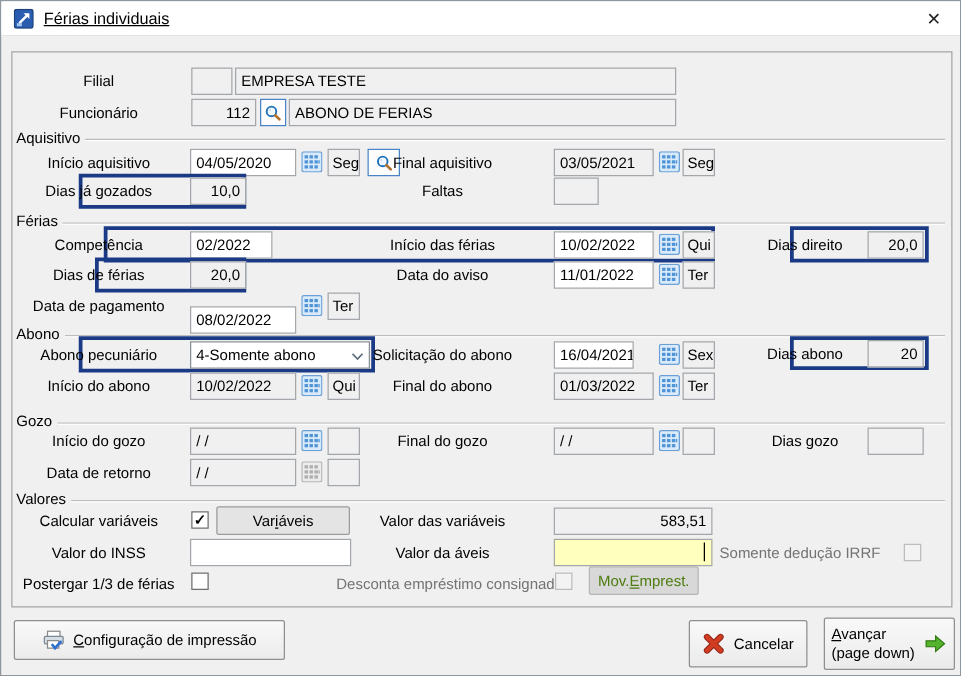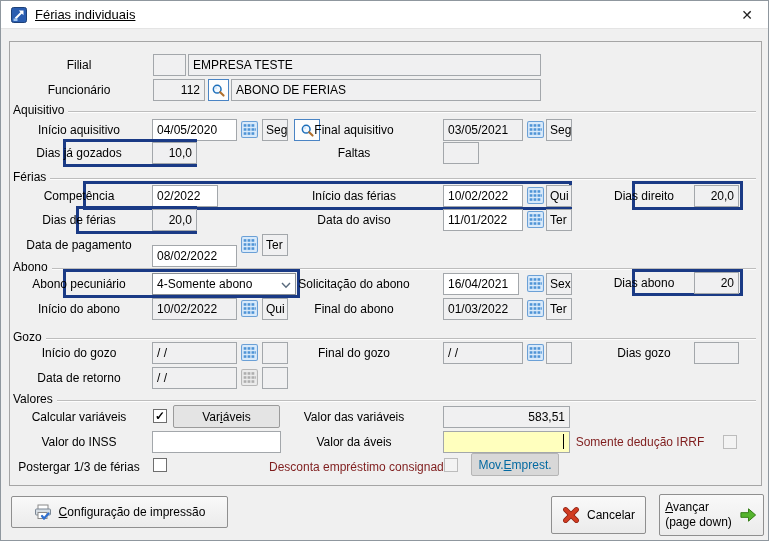--- a/index.html
+++ b/index.html
@@ -22,21 +22,21 @@
   }
   .panel {
     position:absolute; left:8px; top:40px; width:753px; height:445px;
     border:1px solid #a5a5a5; background:#f0f0f0;
   }
   .gcap { position:absolute; left:12px; right:12px; display:flex; }
   .gcap .cap { padding-right:4px; }
   .gcap .line { flex:1; height:2px; margin-top:8px;
     border-top:1px solid #bdbdbd; border-bottom:1px solid #fdfdfd; }
   .lbl { position:absolute; height:22px; line-height:22px; text-align:center; white-space:nowrap; }
-  .lbl.dis { color:#7f1d1d; }
+  .lbl.dis { color:#737373; }
   .box {
     position:absolute; height:22px; line-height:20px; padding:0 4px;
     border:1px solid #a3a7ab; background:#fff; white-space:nowrap; overflow:hidden;
   }
   .ro { background:#f0f0f1; }
   .num { text-align:right; }
   .yellow { background:#ffffbe; }
   .dowbox { position:absolute; height:22px; line-height:20px; padding:0 3px;
     border:1px solid #a3a7ab; background:#f0f0f1; }
   .cal { position:absolute; width:17px; height:17px; cursor:pointer; }
@@ -56,21 +56,21 @@
     text-align:center; line-height:13px; font-size:12px; font-weight:bold; cursor:pointer;
   }
   .cb.dis { border-color:#bcbcbc; background:#f3f3f3; cursor:default; }
   .hl { position:absolute; border:3px solid #1a3a85; pointer-events:none; }
   .btn {
     position:absolute; display:flex; align-items:center; justify-content:center; gap:7px;
     background:linear-gradient(#f9f9f9,#ebebeb); border:1px solid #8f8f8f; border-radius:2px;
     cursor:pointer; font-size:12px;
   }
   .btn-flat { background:#e4e4e4; border:1px solid #9b9b9b; }
-  .btn-dis { background:#d8d8d8; border:1px solid #b5b5b5; color:#0369a1; cursor:default;text-align:right; }
+  .btn-dis { background:#d8d8d8; border:1px solid #b5b5b5; color:#4d7c0f; cursor:default;text-align:right; }
   .u { text-decoration:underline; }
   .caret { position:absolute; width:1px; height:15px; background:#000; }
   .avtxt { text-align:left; line-height:15px; }
   svg.ic { display:block; }
   .defs { position:absolute; width:0; height:0; overflow:hidden; }
 </style>
 </head>
 <body>
 
 <svg class="defs" aria-hidden="true">
@@ -225,21 +225,21 @@
   <div class="hl" style="left:62px;top:268px;width:237px;height:29px"></div>
   <div class="lbl" style="left:8px;top:272px;width:140px">Abono pecuniário</div>
   <div class="combo" style="left:151px;top:272px;width:144px">
     <span>4-Somente abono</span>
     <svg viewBox="0 0 10 7">
         <use href="#ico-chev"></use>
       </svg>
   </div>
 
   <div class="lbl" style="left:268px;top:272px;width:170px">Solicitação do abono</div>
-  <div class="box" style="left:442px;top:272px;width:76px">16/04/2021</div>
+  <div class="box" style="left:442px;top:272px;width:64px">16/04/2021</div>
   <svg class="cal" style="left:526px;top:274px" viewBox="0 0 16 16">
       <use href="#ico-cal"></use>
     </svg>
   <div class="dowbox" style="left:545px;top:272px;width:26px">Sex</div>
 
   <div class="hl" style="left:631px;top:268px;width:111px;height:27px"></div>
   <div class="lbl" style="left:598px;top:271px;width:90px">Dias abono</div>
   <div class="box ro num" style="left:693px;top:271px;width:45px">20</div>
 
   <div class="lbl" style="left:8px;top:297px;width:140px">Início do abono</div>

